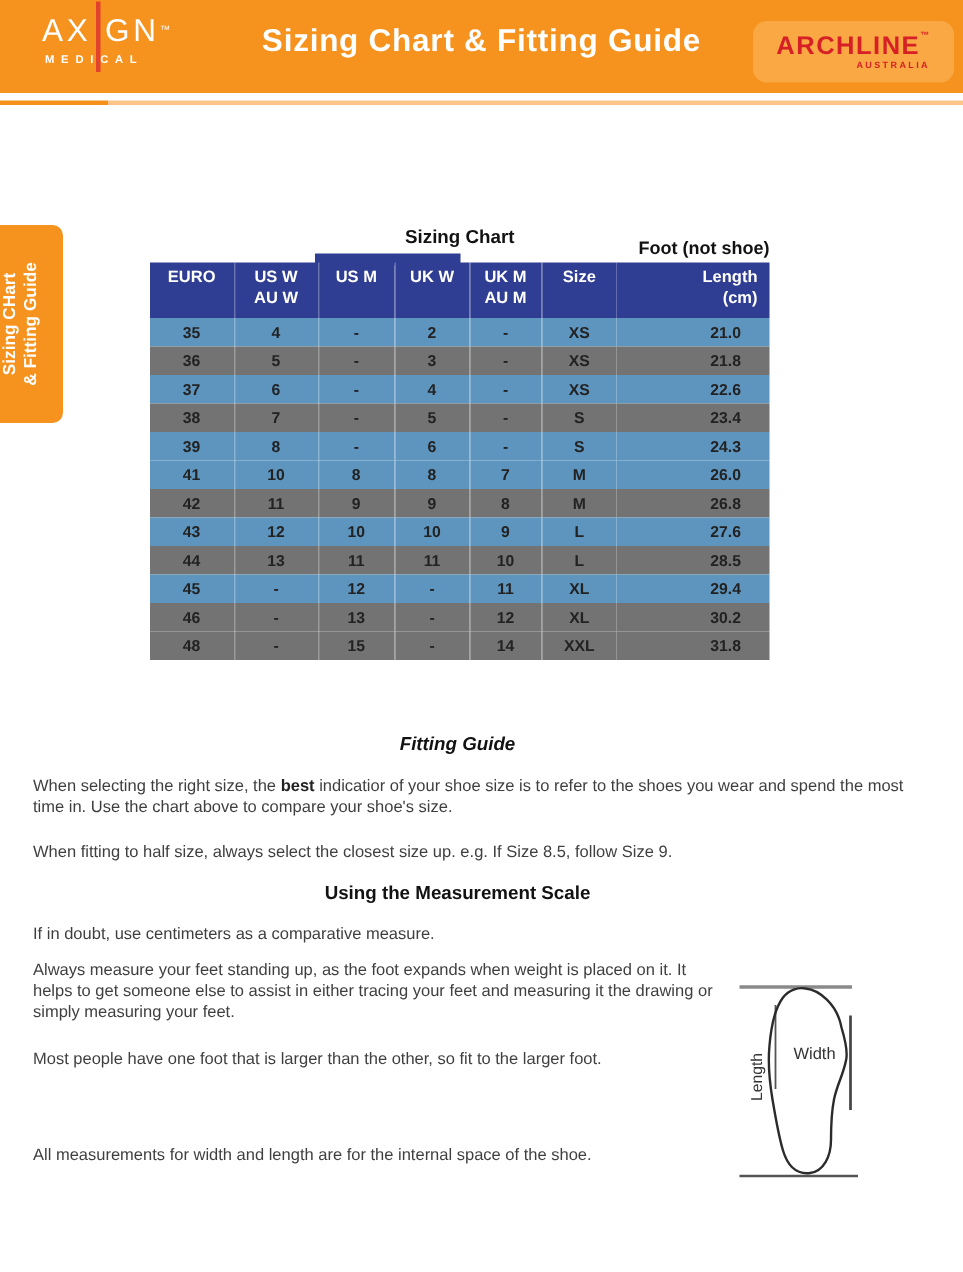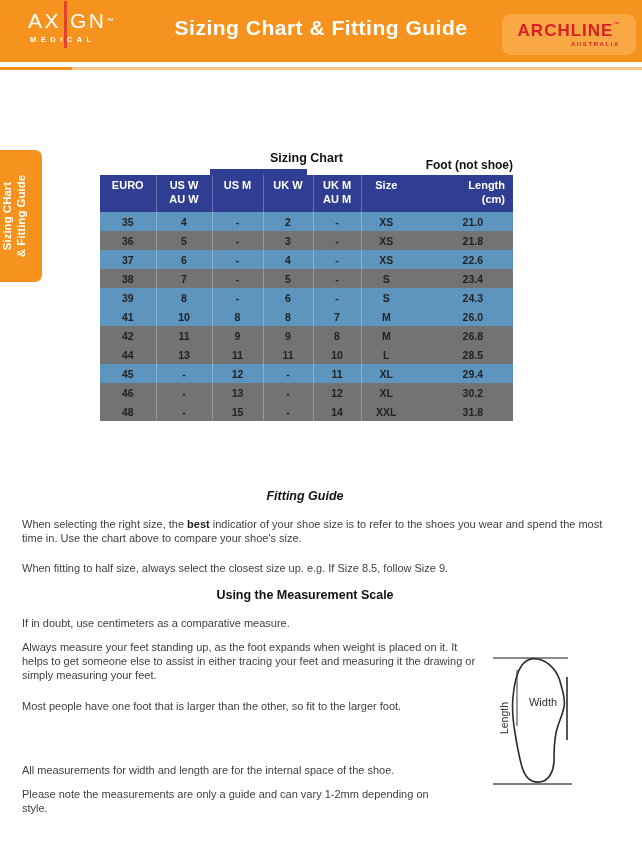--- a/index.html
+++ b/index.html
@@ -43,21 +43,21 @@
   .table-tab { position:absolute; left:210px; top:169px; width:97px; height:8px; background:#2F3D92; }
 
   .sizing-table { position:absolute; left:100px; top:175px; width:413px;
                   border-collapse:collapse; table-layout:fixed; }
   .sizing-table th { background:#2F3D92; color:#fff; font-size:11px; font-weight:bold;
                      height:34px; vertical-align:top; padding:3px 0 0 0; text-align:center; line-height:14px;margin-top:12px; }
   .hl1,.hl2 { display:block; }
   .sizing-table th.col-length { text-align:right; padding-right:8px; }
   .sizing-table td { height:19px; padding:0; text-align:center;
                      font-size:10.5px; font-weight:bold; color:#222222; }
-  .sizing-table td:last-child { text-align:right; padding-right:30px; }
+  .sizing-table td:last-child { text-align:right; padding-right:19px; }
   .sizing-table th:nth-child(-n+5), .sizing-table td:nth-child(-n+5) {
       border-right:1px solid rgba(255,255,255,0.28); }
   .row-dark td  { background:#5E95BF; }
   .row-light td { background:#737373; }
 
   
   .sec-title { position:absolute; left:0; width:610px; text-align:center;
                font-weight:bold; font-size:12.5px; color:#121212; }
   .t-fitting { top:489px;font-style:italic; }
   .t-measure { top:588px; }
@@ -210,20 +210,29 @@
         </tr>
         <tr class="row-light">
           <td>42</td>
           <td>11</td>
           <td>9</td>
           <td>9</td>
           <td>8</td>
           <td>M</td>
           <td>26.8</td>
         </tr>
+        <tr class="row-dark">
+          <td>43</td>
+          <td>12</td>
+          <td>10</td>
+          <td>10</td>
+          <td>9</td>
+          <td>L</td>
+          <td>27.6</td>
+        </tr>
         <tr class="row-light">
           <td>44</td>
           <td>13</td>
           <td>11</td>
           <td>11</td>
           <td>10</td>
           <td>L</td>
           <td>28.5</td>
         </tr>
         <tr class="row-dark">
@@ -261,21 +270,20 @@
   <p class="body-text p1"><span>When selecting the right size, the </span><b>best</b><span> indicatior of your shoe size is to refer to the shoes you wear and spend the most time in. Use the chart above to compare your shoe's size.</span></p>
 
   <p class="body-text p2">When fitting to half size, always select the closest size up. e.g. If Size 8.5, follow Size 9.</p>
 
   <div class="sec-title t-measure">Using the Measurement Scale</div>
 
   <p class="body-text mp1">If in doubt, use centimeters as a comparative measure.</p>
   <p class="body-text mp2">Always measure your feet standing up, as the foot expands when weight is placed on it. It helps to get someone else to assist in either tracing your feet and measuring it the drawing or simply measuring your feet.</p>
   <p class="body-text mp3">Most people have one foot that is larger than the other, so fit to the larger foot.</p>
   <p class="body-text mp4">All measurements for width and length are for the internal space of the shoe.</p>
-  <p class="body-text mp5">Please note the measurements are only a guide and can vary 1-2mm depending on style.</p>
 
   <svg class="foot-diagram" viewBox="0 0 152 152" xmlns="http://www.w3.org/2000/svg">
     <line x1="5" y1="13" x2="80" y2="13" stroke="#8a8a8a" stroke-width="2.2"></line>
     <line x1="5" y1="139" x2="84" y2="139" stroke="#555555" stroke-width="1.6"></line>
     <line x1="29" y1="25" x2="29" y2="81" stroke="#555555" stroke-width="1.2"></line>
     <line x1="79" y1="32" x2="79" y2="95" stroke="#444444" stroke-width="1.8"></line>
     <path fill="none" stroke="#2b2b2b" stroke-width="1.6" d="M49,14 C58,15 70,24 73,40 C76,50 77,58 76,62 C74,72 70,78 68,88 C66,98 66,108 66,115 C66,126 61,136 52,137 C43,138 37,132 34,122 C31,112 29,100 27,88 C25,76 24,62 25,52 C26,40 28,28 34,20 C38,15 44,13 49,14 Z"></path>
     <text x="55" y="61" text-anchor="middle" font-size="11">Width</text>
     <text x="16" y="77" text-anchor="middle" font-size="10.5" transform="rotate(-90 16 73)">Length</text>
   </svg>

